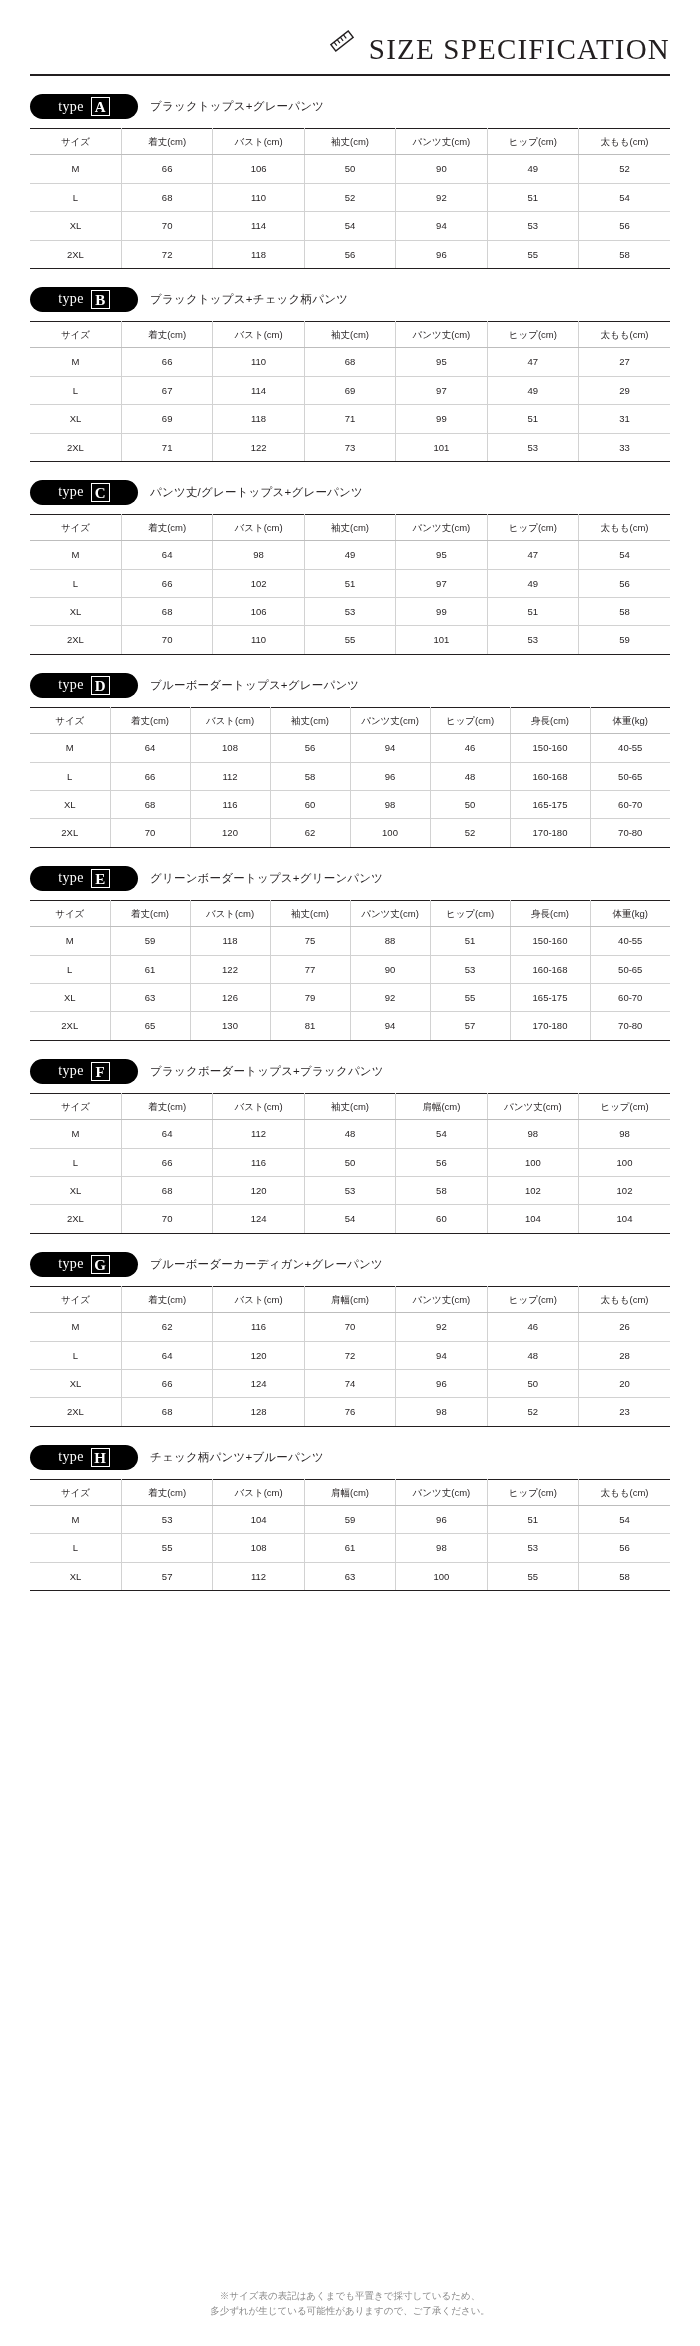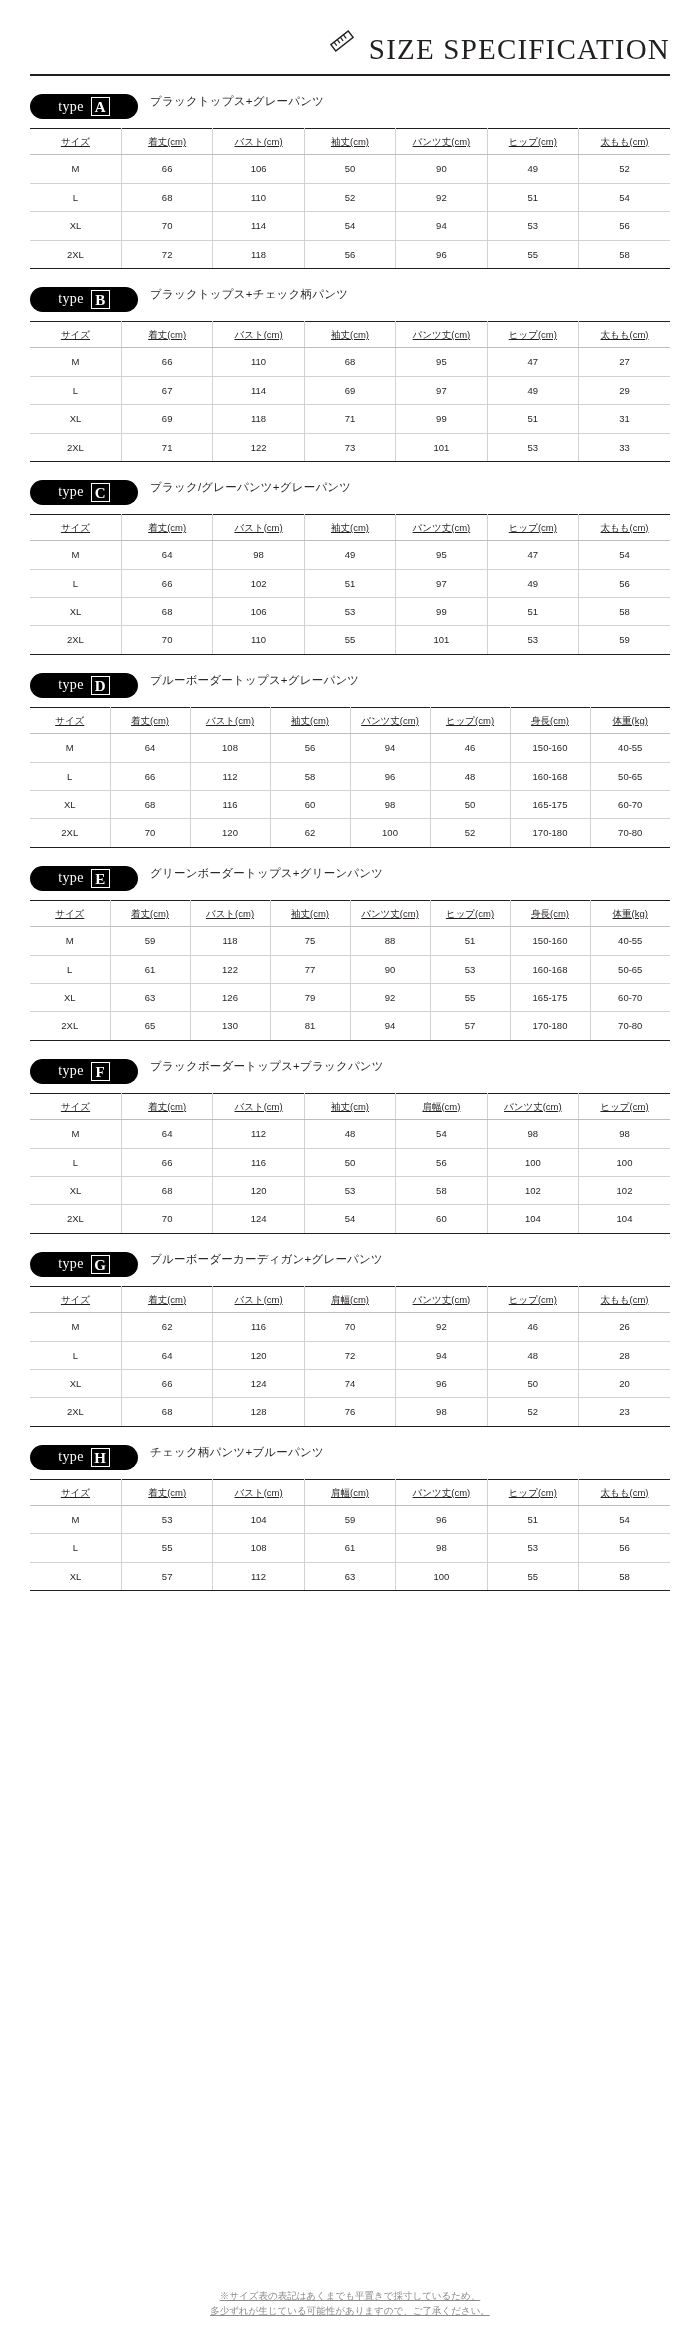--- a/index.html
+++ b/index.html
@@ -44,21 +44,21 @@
     line-height: 1;
     white-space: nowrap;
   }
 
   
   .type-block {
     margin-top: 18px;
   }
   .type-head {
     display: flex;
-    align-items: flex-start;
+    align-items: center;
     margin-bottom: 9px;
   }
   .type-pill {
     background: #000;
     color: #fff;
     border-radius: 18px;
     height: 25px;
     min-width: 108px;
     display: flex;
     align-items: center;
@@ -104,42 +104,40 @@
     color: #231f20;
     border-bottom: 1px solid #d2d2d2;
     border-right: 1px solid #d2d2d2;
     padding: 8px 1px;
     line-height: 1.2;
   }
   table.spec th {
     border-top: 1px solid #231f20;
     border-bottom: 1px solid #bdbdbd;
     padding: 7px 1px;
-    text-decoration: underline;
   }
   table.spec tr th:last-child,
   table.spec tr td:last-child {
     border-right: none;
     text-align: center;
   }
   table.spec tr:last-child td {
     border-bottom: 1px solid #231f20;
   }
 
   
   .footer-note {
     position: absolute;
     left: 0;
     right: 0;
     bottom: 28px;
     text-align: center;
     font-size: 9.5px;
     color: #8a8a8a;
     line-height: 1.6;
-    text-decoration: underline;
   }
   .footer-note div { display: block; }
 </style>
 </head>
 <body>
 
 <div class="page">
 
   <div class="header">
     <span class="ruler-icon">
@@ -276,21 +274,21 @@
             </tr>
           </tbody>
         </table>
       </div>
       <div class="type-block">
         <div class="type-head">
           <div class="type-pill">
             <span class="t-word">type</span>
             <span class="t-letter">C</span>
           </div>
-          <div class="type-desc">ブラック/グレーパンツ+グレーパンツ</div>
+          <div class="type-desc">パンツ丈/グレートップス+グレーパンツ</div>
         </div>
         <table class="spec">
           <thead>
             <tr>
               <th>サイズ</th>
               <th>着丈(cm)</th>
               <th>バスト(cm)</th>
               <th>袖丈(cm)</th>
               <th>パンツ丈(cm)</th>
               <th>ヒップ(cm)</th>

